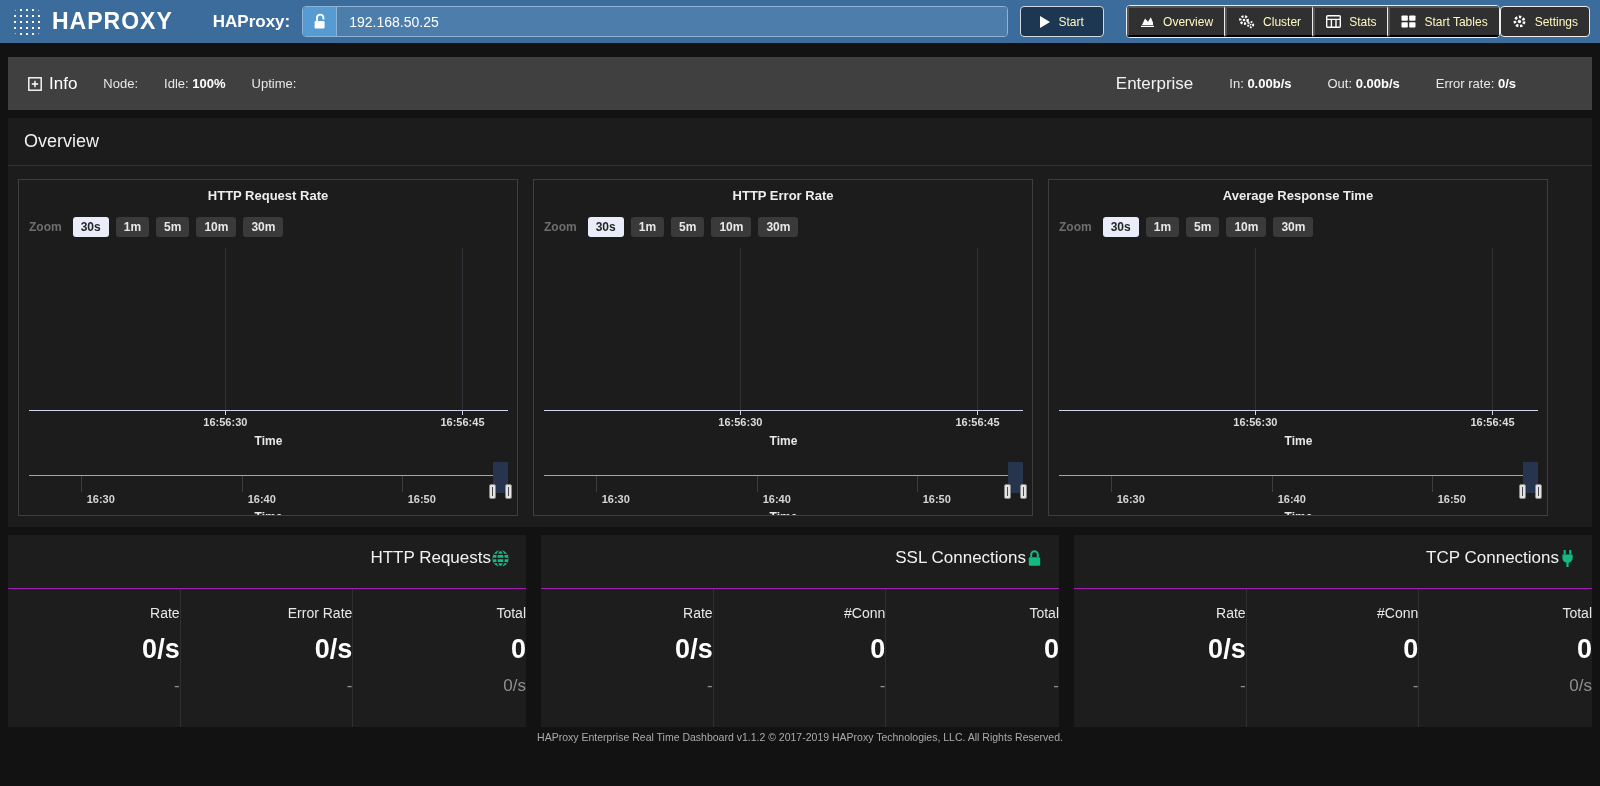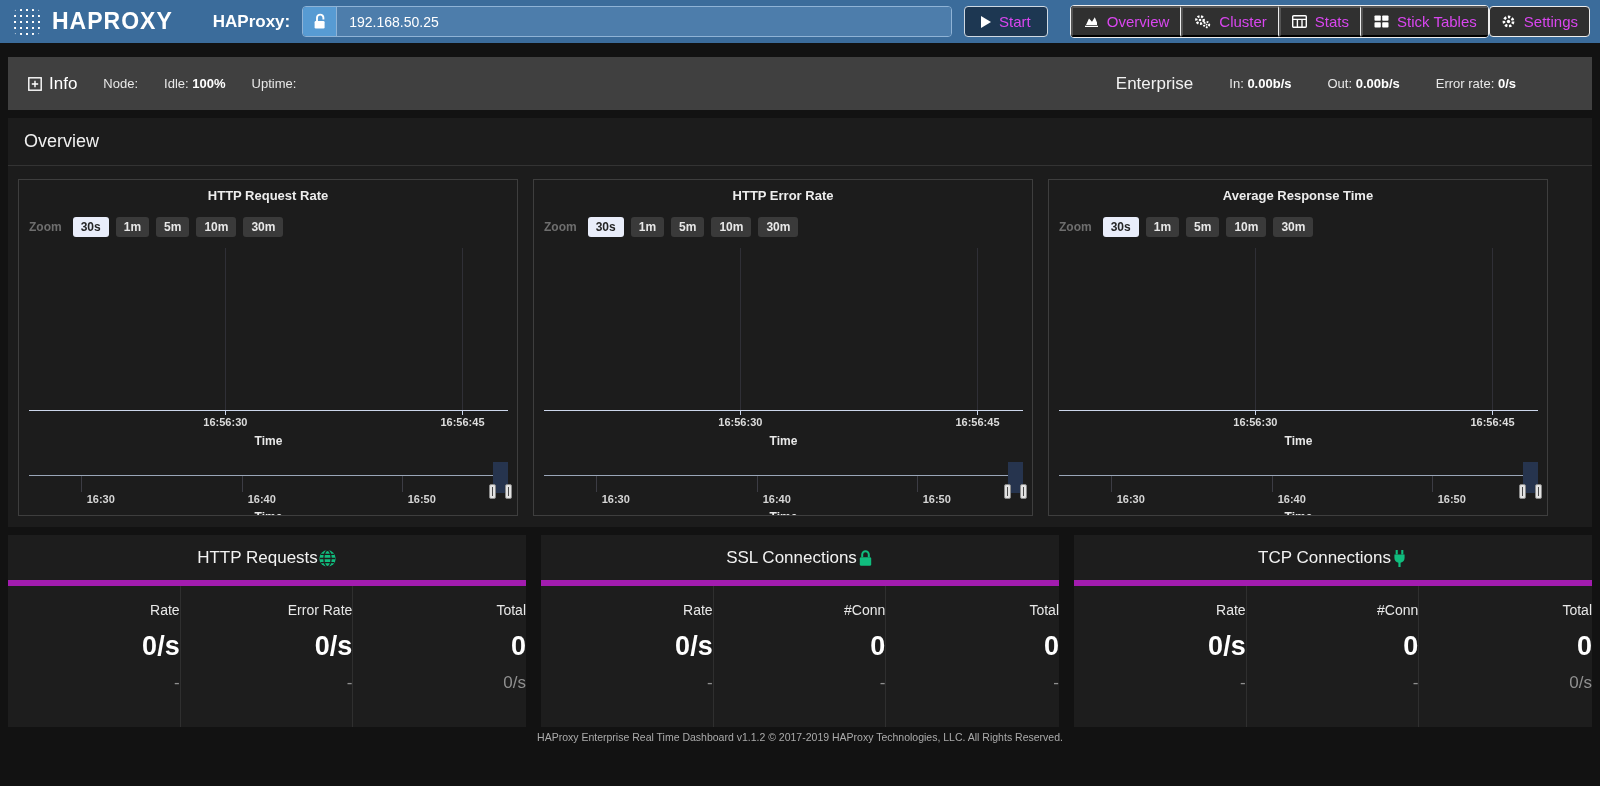--- a/index.html
+++ b/index.html
@@ -11,21 +11,21 @@
   .logo-dots { width:34px; height:34px; border-radius:50%;
     background-image: radial-gradient(#ffffff 1.3px, rgba(255,255,255,0) 1.5px);
     background-size:6px 6px; background-position:center;
     -webkit-mask-image: radial-gradient(circle, #000 55%, rgba(0,0,0,.25) 75%, transparent 78%);
             mask-image: radial-gradient(circle, #000 55%, rgba(0,0,0,.25) 75%, transparent 78%); }
   .brand-text { color:#fff; font-size:23px; font-weight:bold; letter-spacing:1px; }
   .haproxy-label { color:#fff; font-size:17px; font-weight:bold; margin-left:40px; }
   .addr-group { display:flex; flex:1; margin-left:12px; height:31px; border:1px solid #8fb3d6; border-radius:4px; overflow:hidden; }
   .addr-addon { width:34px; background:#579bd3; display:flex; align-items:center; justify-content:center; border-right:1px solid #8fb3d6; }
   .addr-input { flex:1; background:#4d7dab; border:none; outline:none; color:#fff; font-size:14px; padding:0 12px; font-family:"Liberation Sans", sans-serif; }
-  .btn { display:inline-flex; align-items:center; justify-content:center; gap:8px; height:31px; color:#d946ef; font-size:15px; cursor:pointer; white-space:nowrap; }
+  .btn { display:inline-flex; align-items:center; justify-content:center; gap:8px; height:31px; color:#fef9c3; font-size:12px; cursor:pointer; white-space:nowrap; }
   .start-btn { width:84px; margin-left:12px; background:#1d3752; border:1px solid #cfd9e3; border-radius:4px; }
   .nav-group { display:flex; margin-left:22px; border-radius:4px; overflow:hidden; border:1px solid #ededed; }
   .nav-group .btn { background:#303030; border-right:1px solid #ededed; padding:0 11px; }
   .nav-group .btn:last-child { border-right:none; }
   .settings-btn { margin-left:auto; background:#303030; border:1px solid #ededed; border-radius:4px; padding:0 11px; }
   .icon { display:inline-flex; align-items:center; }
 
   
   .info-bar { margin:14px 8px 8px 8px; height:53px; background:#404040; display:flex; align-items:center; padding:0 16px 0 20px; }
   .info-left { display:flex; align-items:center; gap:26px; }
@@ -56,21 +56,21 @@
   .nav-tick { position:absolute; top:0; width:1px; height:16px; background:#3c3c44; }
   .nav-label { position:absolute; top:17px; color:#d6d6d6; font-size:11px; font-weight:bold; white-space:nowrap; }
   .nav-strip { position:absolute; right:0; top:-14px; width:15px; height:31px; background:#26344e; cursor:ew-resize; }
   .nav-handle { position:absolute; top:22px; width:7px; height:15px; background:#e2e2e2; border:1px solid #8a8a8a; border-radius:2px; cursor:ew-resize; }
   .nav-handle::after { content:""; position:absolute; left:2px; top:2px; width:1px; height:9px; background:#4a4a4a; }
   .nav-title { position:absolute; left:10px; right:9px; top:330px; text-align:center; color:#e8e8e8; font-size:12px; font-weight:bold; }
 
   
   .cards-row { margin:0 8px; display:grid; grid-template-columns:repeat(3,1fr); gap:15px; }
   .card { background:#1d1d1d; height:192px; display:flex; flex-direction:column; }
-  .card-header { display:flex; align-items:center; justify-content:center; padding:13px 16px 12px 16px; border-bottom:6px solid #a21caf; }
+  .card-header { display:flex; align-items:center; justify-content:flex-end; padding:13px 16px 20px 16px; border-bottom:1px solid #a21caf; }
   .card-title { color:#f2f2f2; font-size:17px; }
   .card-body { flex:1; display:grid; grid-template-columns:repeat(3,1fr); }
   .stat-col { text-align:right; padding-top:16px; border-right:1px solid #2f2f2f; }
   .stat-col:last-child { border-right:none; }
   .stat-label { color:#e8e8e8; font-size:14px; }
   .stat-value { color:#fff; font-size:27px; font-weight:bold; margin-top:13px; }
   .stat-sub { color:#8f8f8f; font-size:17px; margin-top:11px; }
 
   
   .footer { margin-top:4px; text-align:center; color:#ababab; font-size:10.5px; }
@@ -133,21 +133,21 @@
       </button>
       <button class="btn">
         <span class="icon">
           <svg width="15" height="13" viewBox="0 0 15 13">
             <rect x="0.5" y="0.5" width="6.3" height="5.3" rx="0.8" fill="#fff"></rect>
             <rect x="8.2" y="0.5" width="6.3" height="5.3" rx="0.8" fill="#fff"></rect>
             <rect x="0.5" y="7.2" width="6.3" height="5.3" rx="0.8" fill="#fff"></rect>
             <rect x="8.2" y="7.2" width="6.3" height="5.3" rx="0.8" fill="#fff"></rect>
           </svg>
         </span>
-        <span>Stick Tables</span>
+        <span>Start Tables</span>
       </button>
     </div>
   <button class="btn settings-btn">
     <span class="icon">
       <svg width="15" height="15" viewBox="0 0 15 15">
           <circle cx="7.5" cy="7.5" r="4.6" fill="none" stroke="#fff" stroke-width="2.6" stroke-dasharray="2.4 1.7"></circle>
           <circle cx="7.5" cy="7.5" r="1.7" fill="#fff"></circle>
         </svg>
     </span>
     <span>Settings</span>

